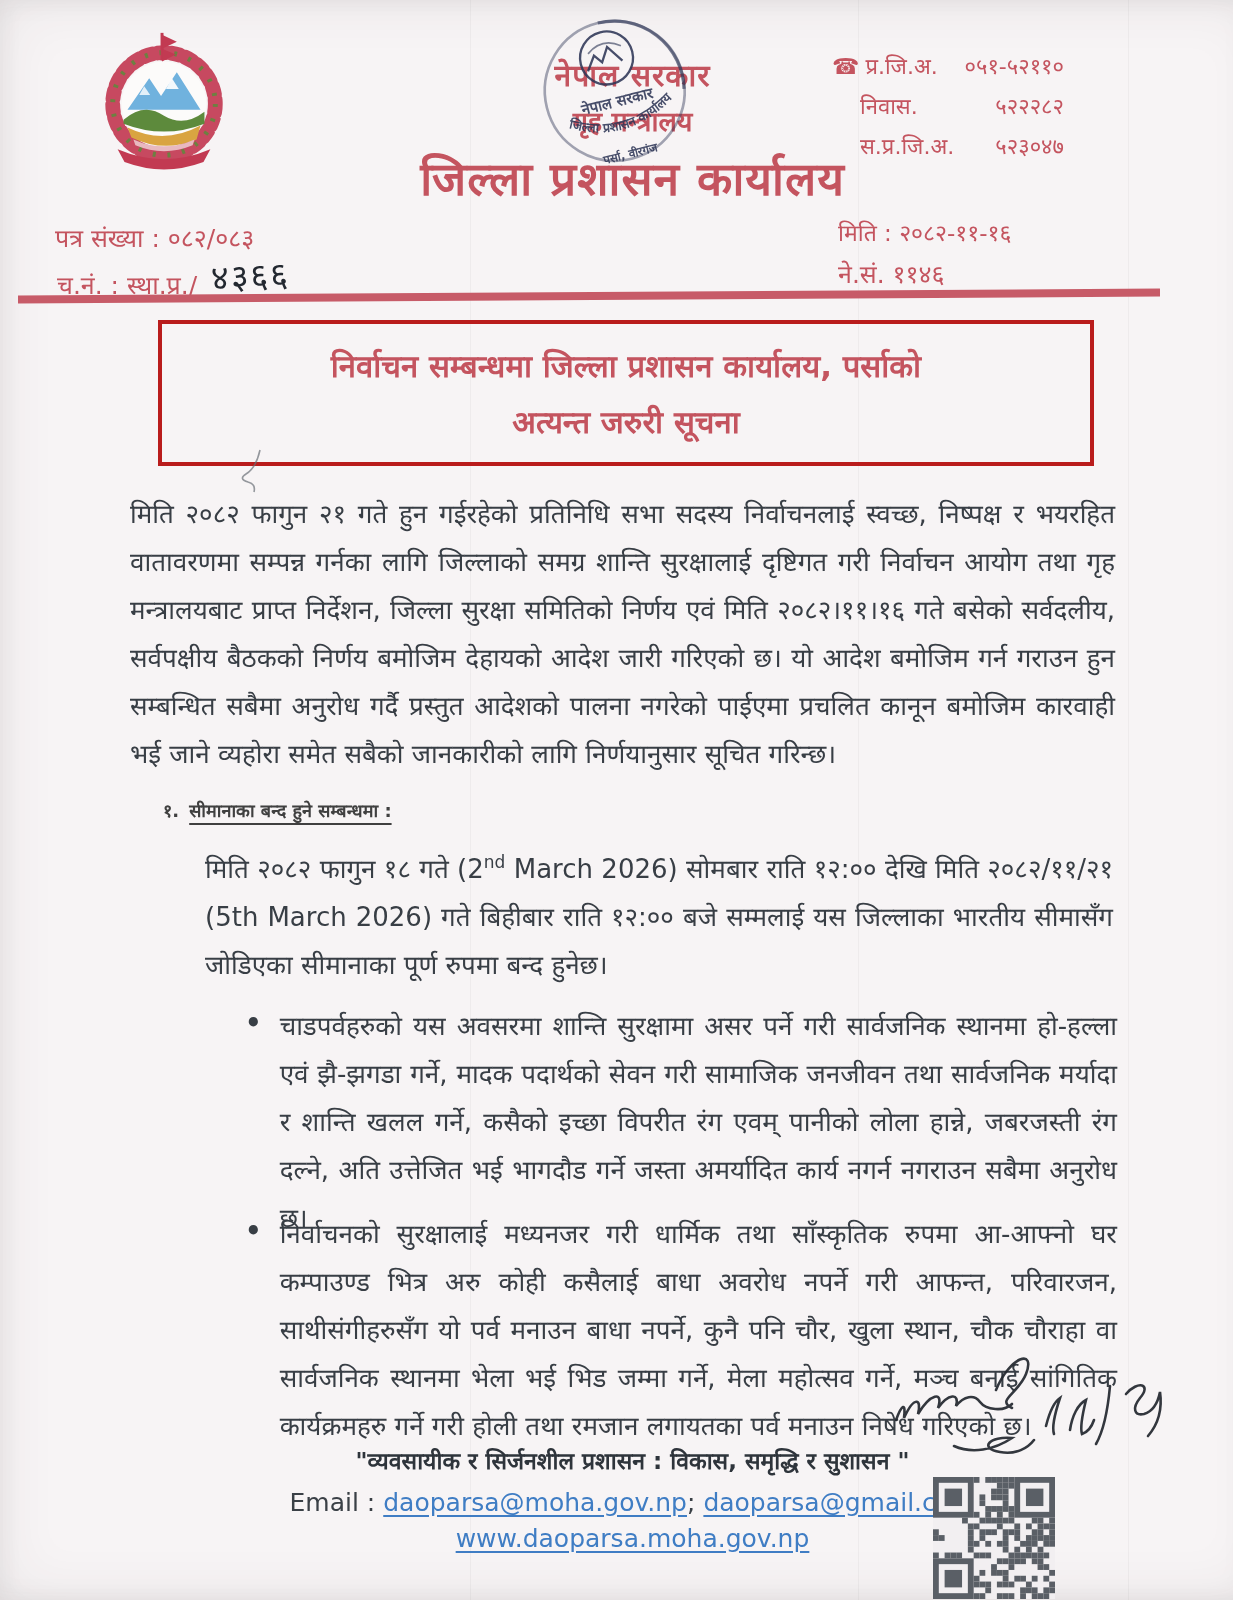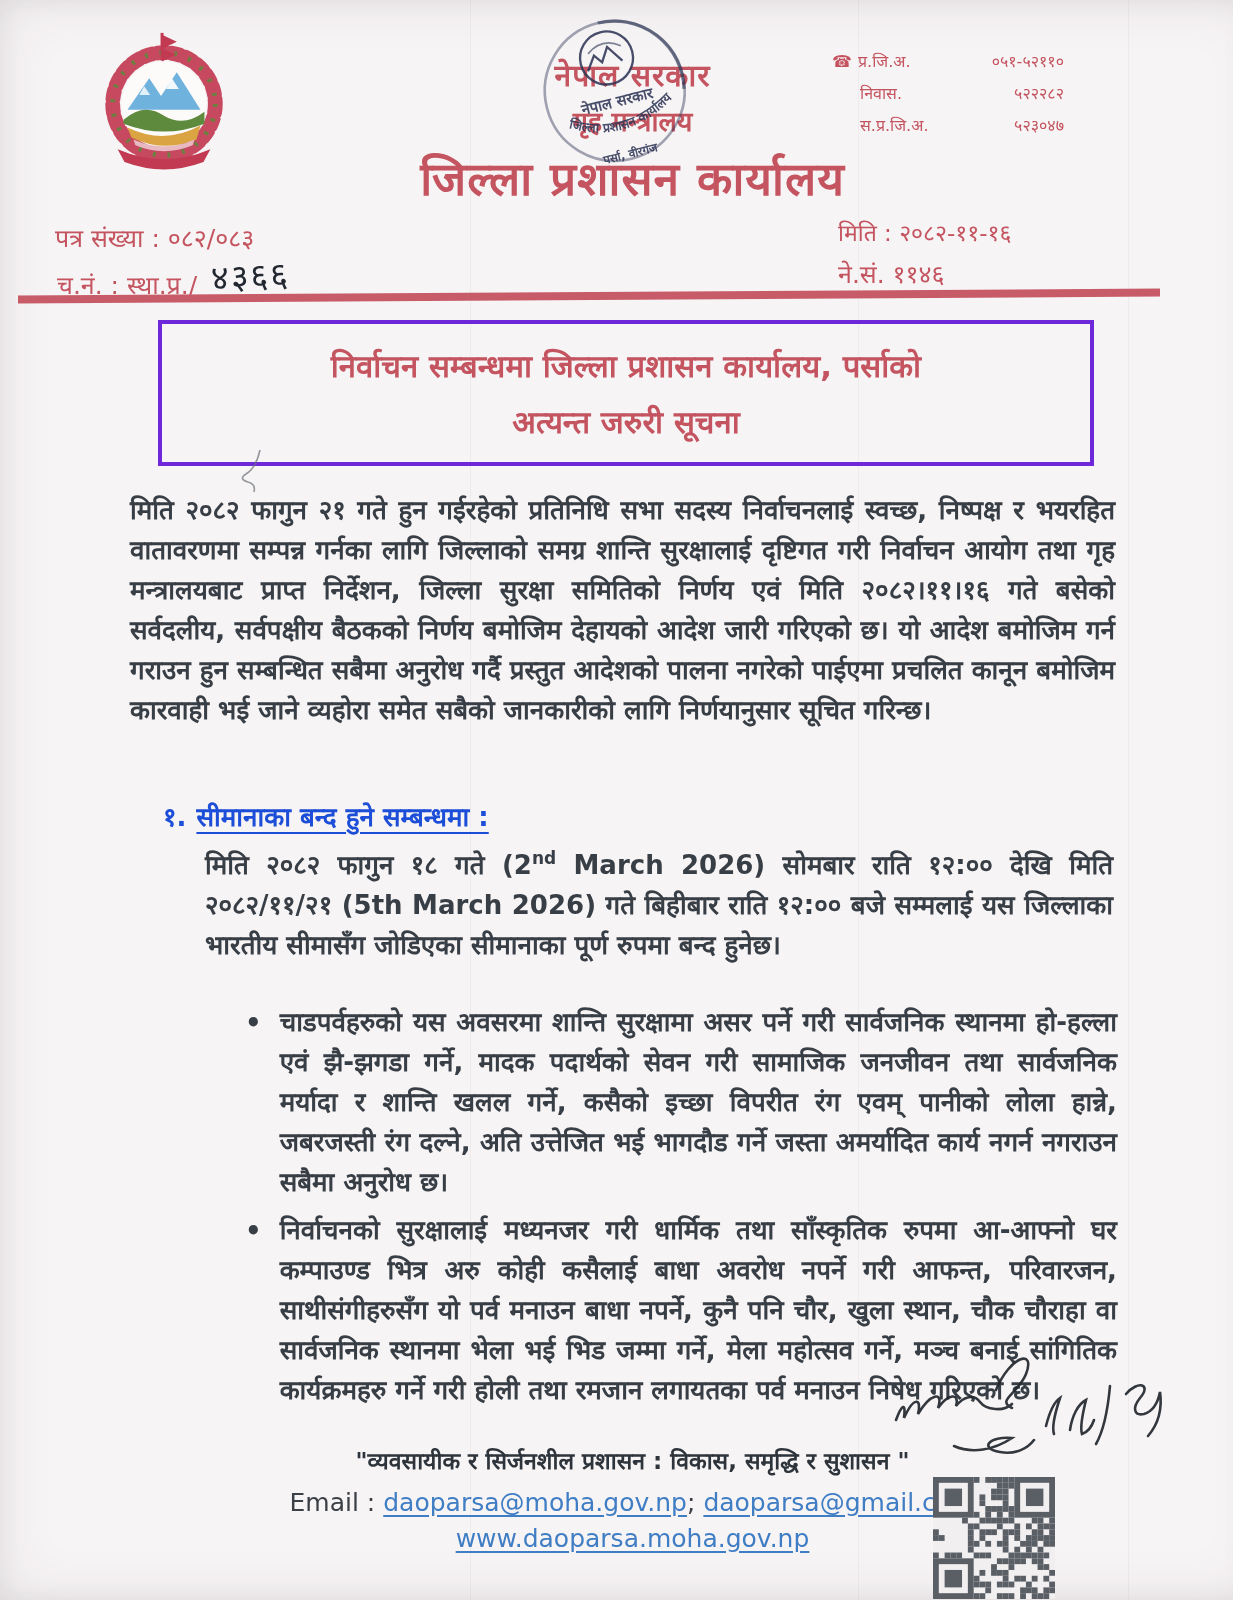--- a/index.html
+++ b/index.html
@@ -21,39 +21,39 @@
   .abs{position:absolute;}
   .red{color:var(--accent-red);}
   .center{left:0;width:100%;text-align:center;}
   
   .scanline{position:absolute;top:0;bottom:0;width:1px;background:rgba(40,35,40,.045);}
   
   #govt-line1{top:54px;font-size:30px;font-weight:bold;letter-spacing:1px;}
   #govt-line2{top:102px;font-size:27px;font-weight:bold;}
   #office-title{top:146px;font-size:46px;font-weight:bold;letter-spacing:1px;}
   #district{top:226px;font-size:23px;font-weight:bold;}
-  #phone-block{left:832px;top:50px;width:232px;font-size:16px;color:var(--accent-red);}
+  #phone-block{left:832px;top:50px;width:232px;font-size:22px;color:var(--accent-red);}
   .phone-row{display:flex;justify-content:space-between;margin-bottom:10px;}
   .phone-label{white-space:nowrap;}
   .phone-icon{margin-right:6px;}
   #ref-no{left:55px;top:220px;font-size:25px;}
   #dispatch{left:57px;top:258px;font-size:25px;}
   #dispatch-hand{display:inline-block;font-size:34px;color:#232830;transform:rotate(-3deg);position:relative;top:-6px;margin-left:6px;letter-spacing:2px;}
   #date-line{left:838px;top:216px;font-size:23px;}
   #era-line{left:838px;top:256px;font-size:25px;}
   #red-rule{left:18px;top:292px;width:1142px;height:8px;background:var(--rule-red);transform:rotate(-.35deg);}
   
-  #notice-box{left:158px;top:320px;width:928px;height:138px;border:4px solid #6d28d9;background:transparent;}
+  #notice-box{left:158px;top:320px;width:928px;height:138px;border:4px solid #b91c1c;background:transparent;}
   #notice-box .line{width:100%;text-align:center;font-weight:bold;font-size:31px;color:var(--accent-red);}
   #notice-line1{margin-top:20px;}
   #notice-line2{margin-top:14px;}
   
-  .para{font-size:26px;line-height:40px;text-align:justify;color:var(--ink);font-weight:bold;}
+  .para{font-size:26px;line-height:48px;text-align:justify;color:var(--ink);}
   #intro{left:130px;top:490px;width:985px;}
-  .sec-head{font-size:26px;font-weight:bold;color:#1d4ed8;white-space:nowrap;text-align:right;}
+  .sec-head{font-size:18px;font-weight:bold;color:#404040;white-space:nowrap;text-align:right;}
   .sec-head .sec-title{text-decoration:underline;text-underline-offset:6px;text-decoration-thickness:2px;}
   .sec-num{margin-right:10px;}
   #sec1-head{left:163px;top:798px;}
   #sec1-para{left:205px;top:838px;width:908px;}
   #sec2-head{left:163px;top:966px;}
   .bullet-item{display:flex;gap:18px;}
   .bullet-dot{font-size:26px;line-height:42px;color:var(--ink);font-weight:bold;}
   #bullet1{left:245px;top:1002px;width:872px;}
   #bullet2{left:245px;top:1210px;width:872px;}
   .bullet-text{flex:1;}

